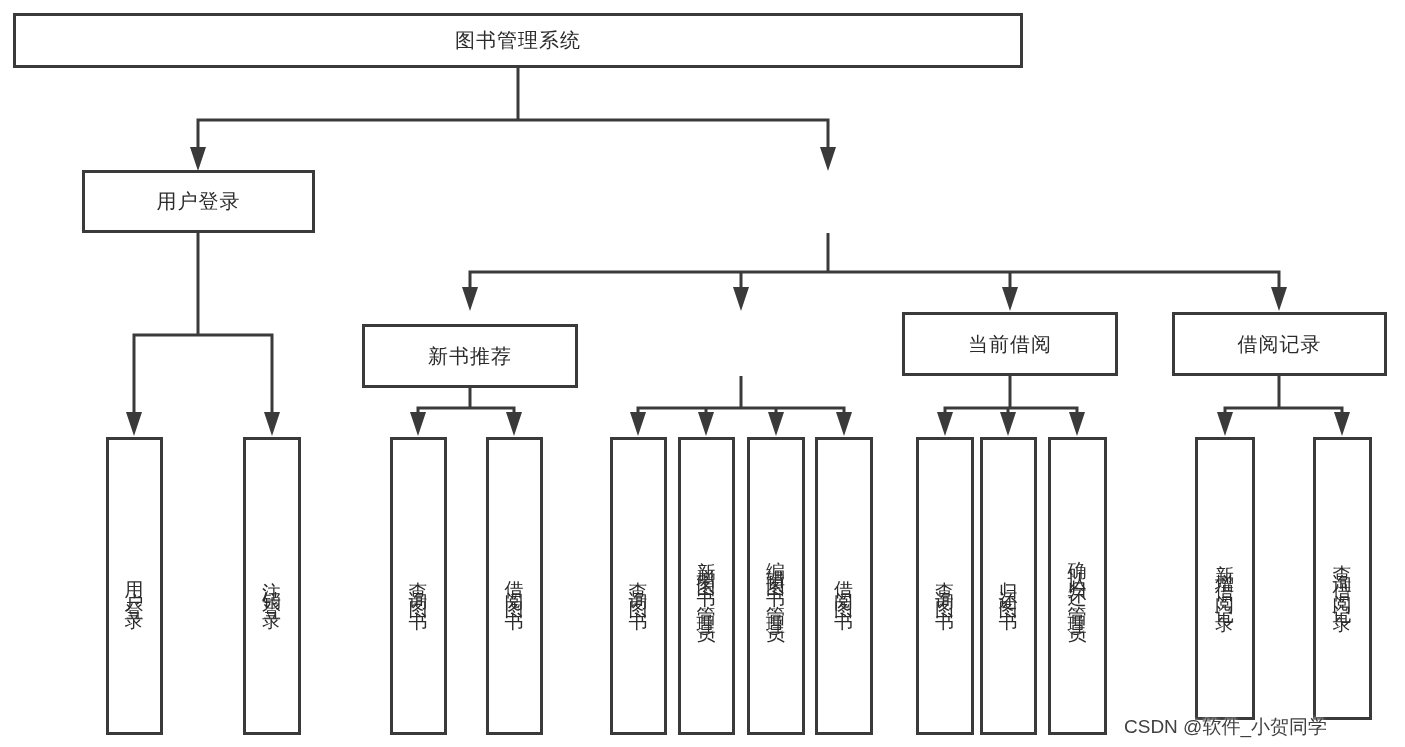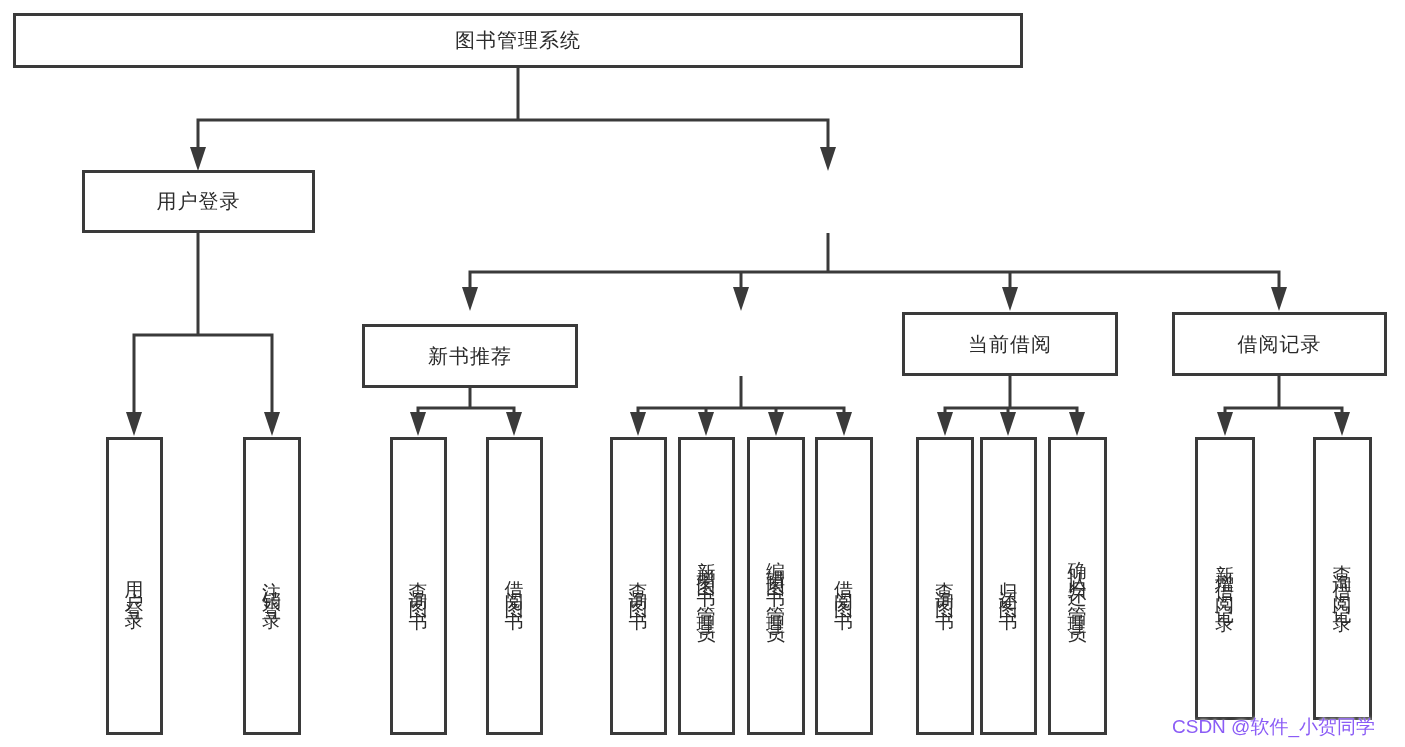--- a/index.html
+++ b/index.html
@@ -31,24 +31,24 @@
     text-orientation:mixed;
     letter-spacing:10px;
     line-height:1;
     text-align:center;
   }
   .v-node.long{letter-spacing:9px;}
   svg.wires{position:absolute;left:0;top:0;z-index:0;}
   .node{z-index:1;}
   #watermark{
     position:absolute;
-    left:1172px;top:714px;
+    left:1124px;top:714px;
     z-index:3;
     font-size:19px;
-    color:#8b5cf6;
+    color:#404040;
     text-shadow:0 0 2px #ffffff,0 0 4px #ffffff;
     white-space:nowrap;
   }
 </style>
 </head>
 <body>
 
 <div id="stage">
 
   <svg class="wires" width="1405" height="747" viewBox="0 0 1405 747">

